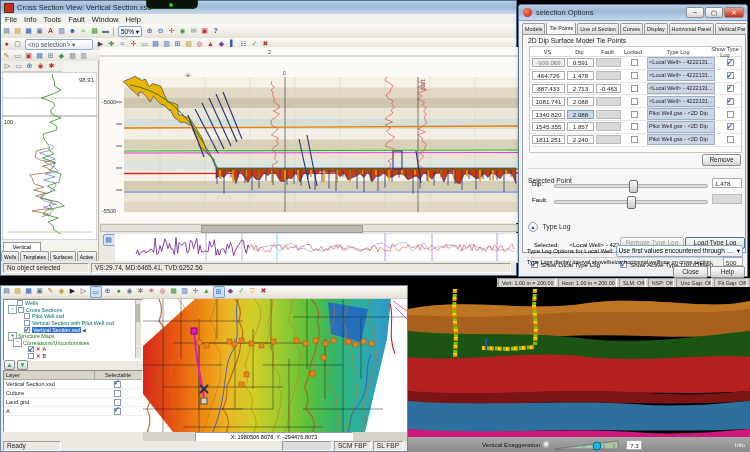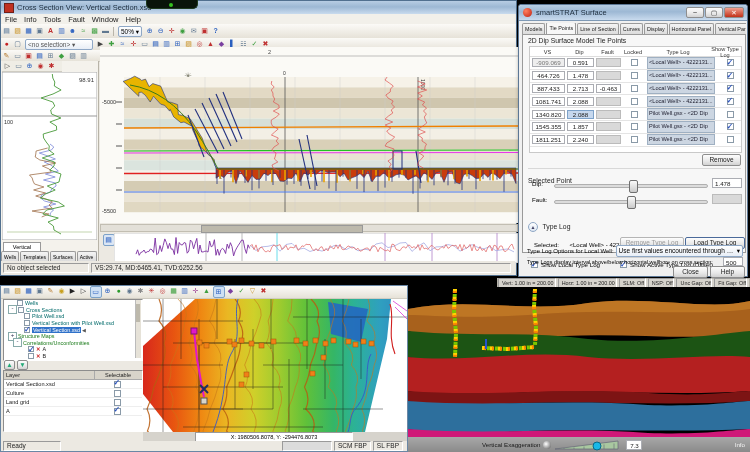--- a/index.html
+++ b/index.html
@@ -256,21 +256,21 @@
 
   <div class="statusbar" style="left:0;bottom:1px;right:1px;height:11px;padding:1px 2px;">
     <span class="scell" style="width:78px;">No object selected</span>
     <span class="scell" style="flex:1;">VS:29.74, MD:6465.41, TVD:6252.56</span>
   </div>
 </div>
 
 <div class="dlg" id="dlg" style="left:518px;top:4px;width:230px;height:273px;">
   <div class="titlebar" style="height:15px;border-radius:3px 3px 0 0;">
     <span style="width:9px;height:9px;border-radius:50%;background:radial-gradient(circle at 3px 3px,#ff8060,#c02010);margin:0 4px;flex:none;"></span>
-    <span style="flex:1;">smartSTRAT Surface</span>
+    <span style="flex:1;">selection Options</span>
     <span class="wbtn" style="position:static;width:16px;height:9px;line-height:8px;margin-right:1px;">–</span>
     <span class="wbtn" style="position:static;width:16px;height:9px;line-height:9px;margin-right:1px;">▢</span>
     <span class="wbtn" style="position:static;width:18px;height:9px;line-height:9px;margin-right:3px;background:linear-gradient(#f0a090,#c23018);color:#fff;">✕</span>
   </div>
   <div class="tabstrip" style="left:3px;top:18px;width:224px;height:12px;">
     <span class="tab">Models</span>
     <span class="tab on">Tie Points</span>
     <span class="tab">Line of Section</span>
     <span class="tab">Curves</span>
     <span class="tab">Display</span>

